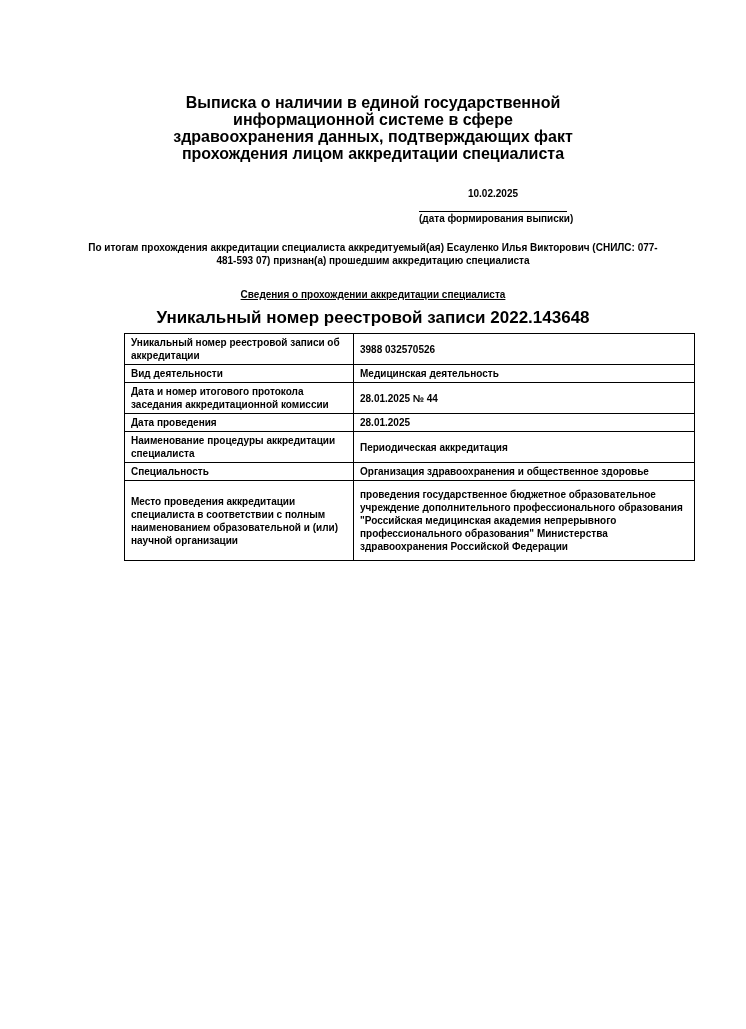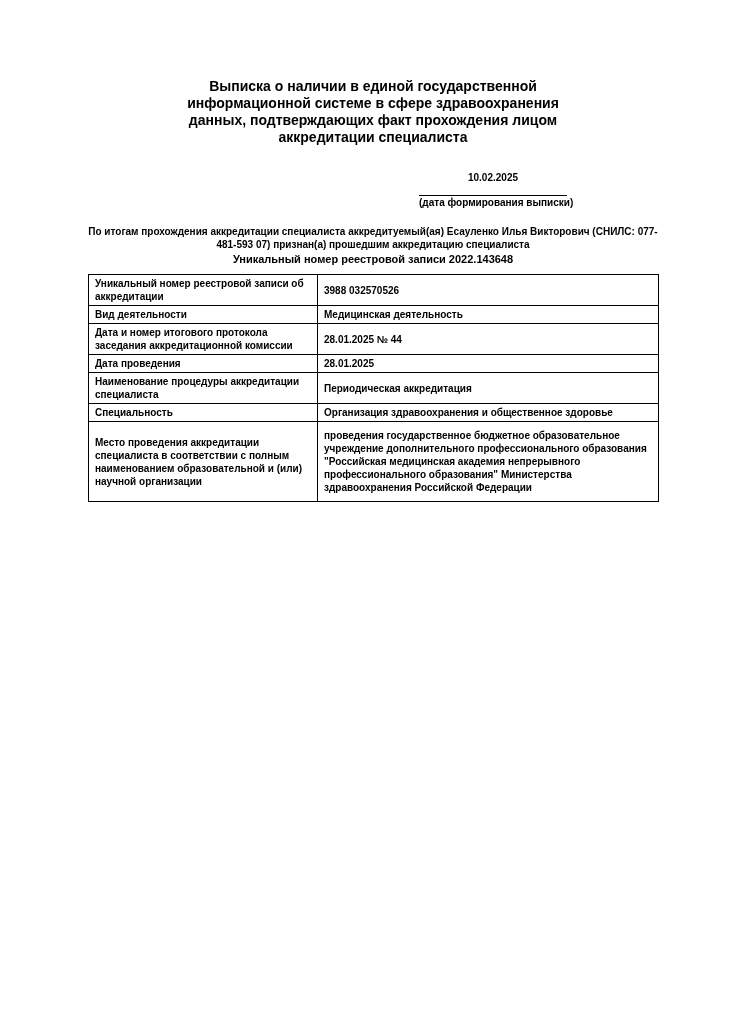--- a/index.html
+++ b/index.html
@@ -12,25 +12,25 @@
     font-weight: bold;
     position: relative;
     overflow: hidden;
   }
   .page {
     width: 746px;
     height: 1029px;
     padding: 78px 88px 0 88px;
   }
   .title {
-    font-size: 14px;
+    font-size: 16px;
     line-height: 17px;
     text-align: center;
     max-width: 410px;
-    margin: 0 auto;
+    margin: 16px auto;
     font-weight: bold;
   }
   .date-block {
     margin-top: 26px;
     margin-left: 331px;
     width: 148px;
     text-align: center;
   }
   .date-value {
     font-size: 10px;
@@ -51,29 +51,31 @@
     text-align: center;
   }
   .section-heading {
     margin-top: 21px;
     font-size: 10px;
     line-height: 13px;
     text-align: center;
     text-decoration: underline;
   }
   .registry-heading {
-    font-size: 11px;
+    margin-top: 9px;
+    font-size: 17px;
     line-height: 16px;
     text-align: center;
   }
   table.details {
     margin-top: 7px;
     width: 570px;
     border-collapse: collapse;
     table-layout: fixed;
+    margin-left: 36px;
   }
   table.details td {
     border: 1.5px solid #000;
     font-size: 10px;
     line-height: 13px;
     padding: 2px 6px;
     vertical-align: middle;
     font-weight: bold;
     word-wrap: break-word;
   }
@@ -88,20 +90,21 @@
 
   <div class="title">Выписка о наличии в единой государственной информационной системе в сфере здравоохранения данных, подтверждающих факт прохождения лицом аккредитации специалиста</div>
 
   <div class="date-block">
     <div class="date-value">10.02.2025</div>
     <div class="date-label">(дата формирования выписки)</div>
   </div>
 
   <div class="intro">По итогам прохождения аккредитации специалиста аккредитуемый(ая) Есауленко Илья Викторович (СНИЛС: 077-481-593 07) признан(а) прошедшим аккредитацию специалиста</div>
 
+  <div class="section-heading">Сведения о прохождении аккредитации специалиста</div>
 
   <div class="registry-heading">Уникальный номер реестровой записи 2022.143648</div>
 
   <table class="details">
     <tbody>
     <tr>
       <td class="cell-label">Уникальный номер реестровой записи об аккредитации</td>
       <td class="cell-value">3988 032570526</td>
     </tr>
 

